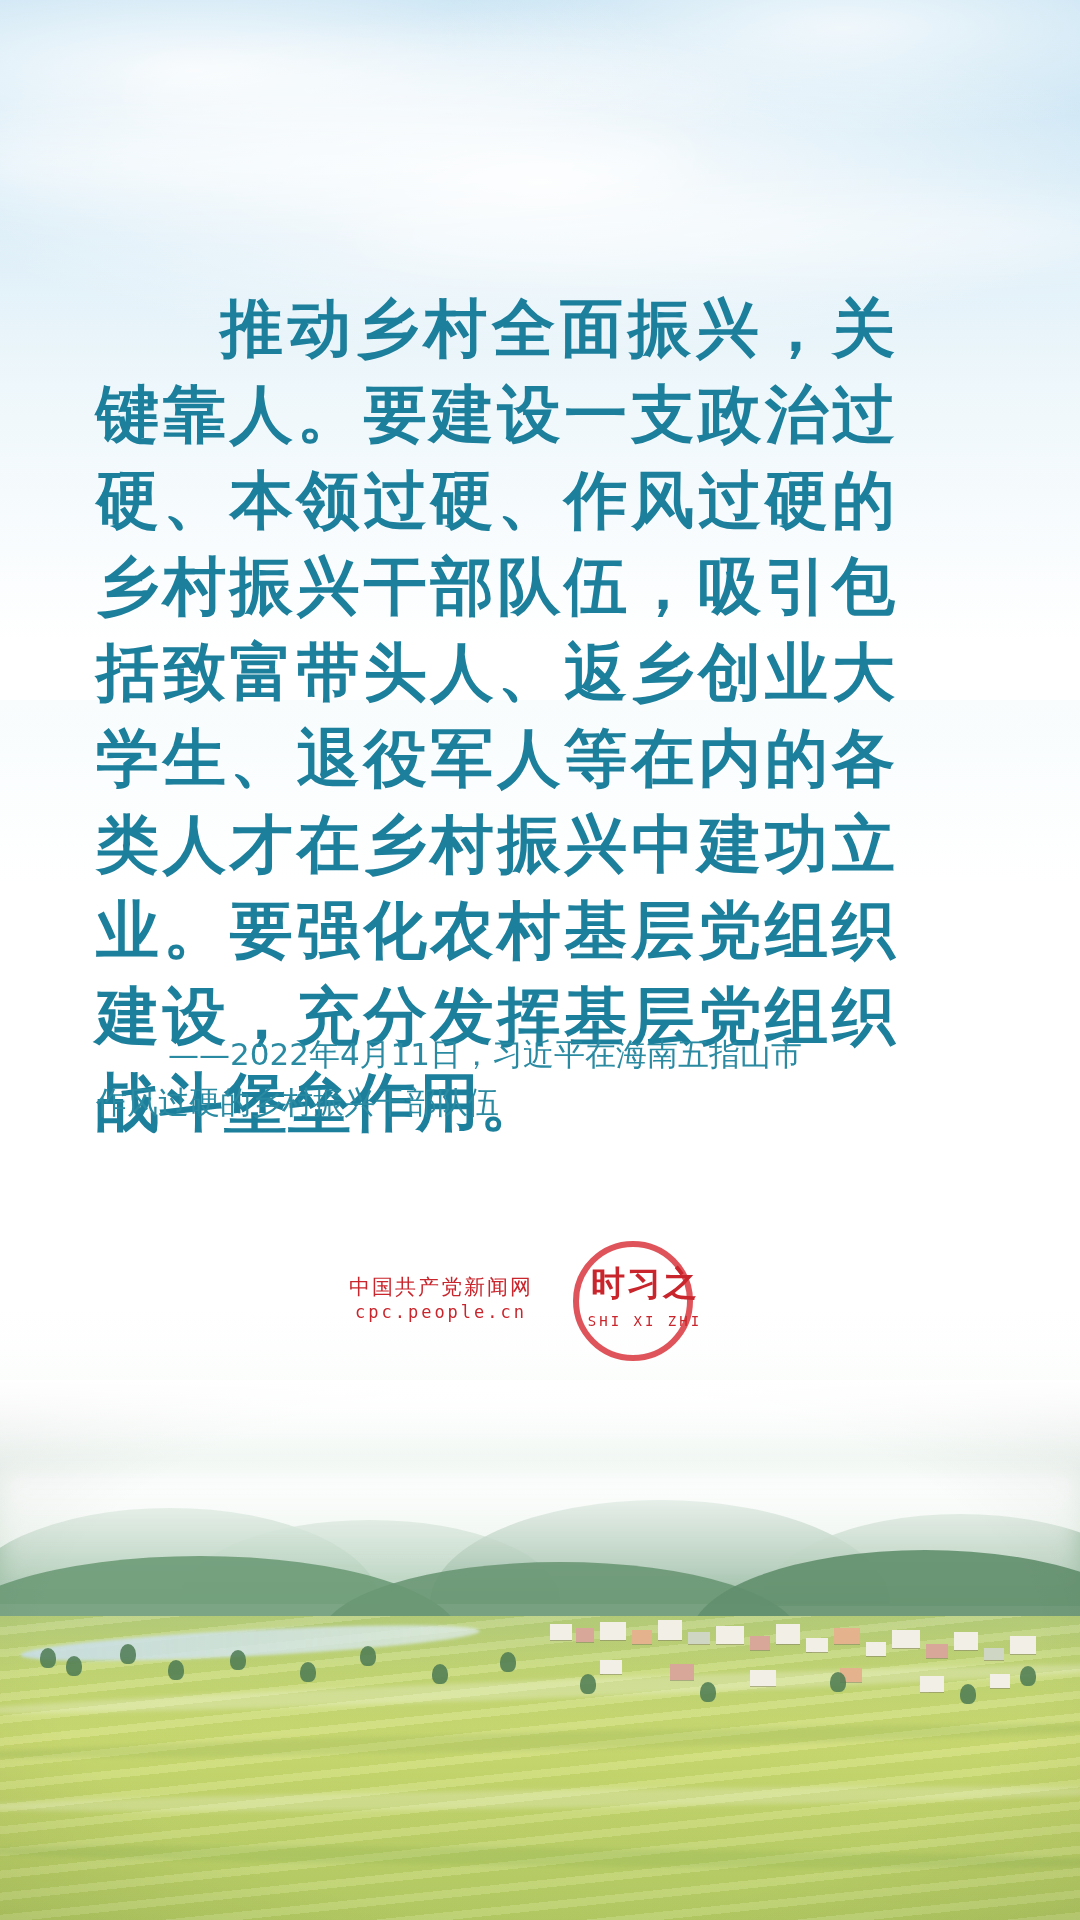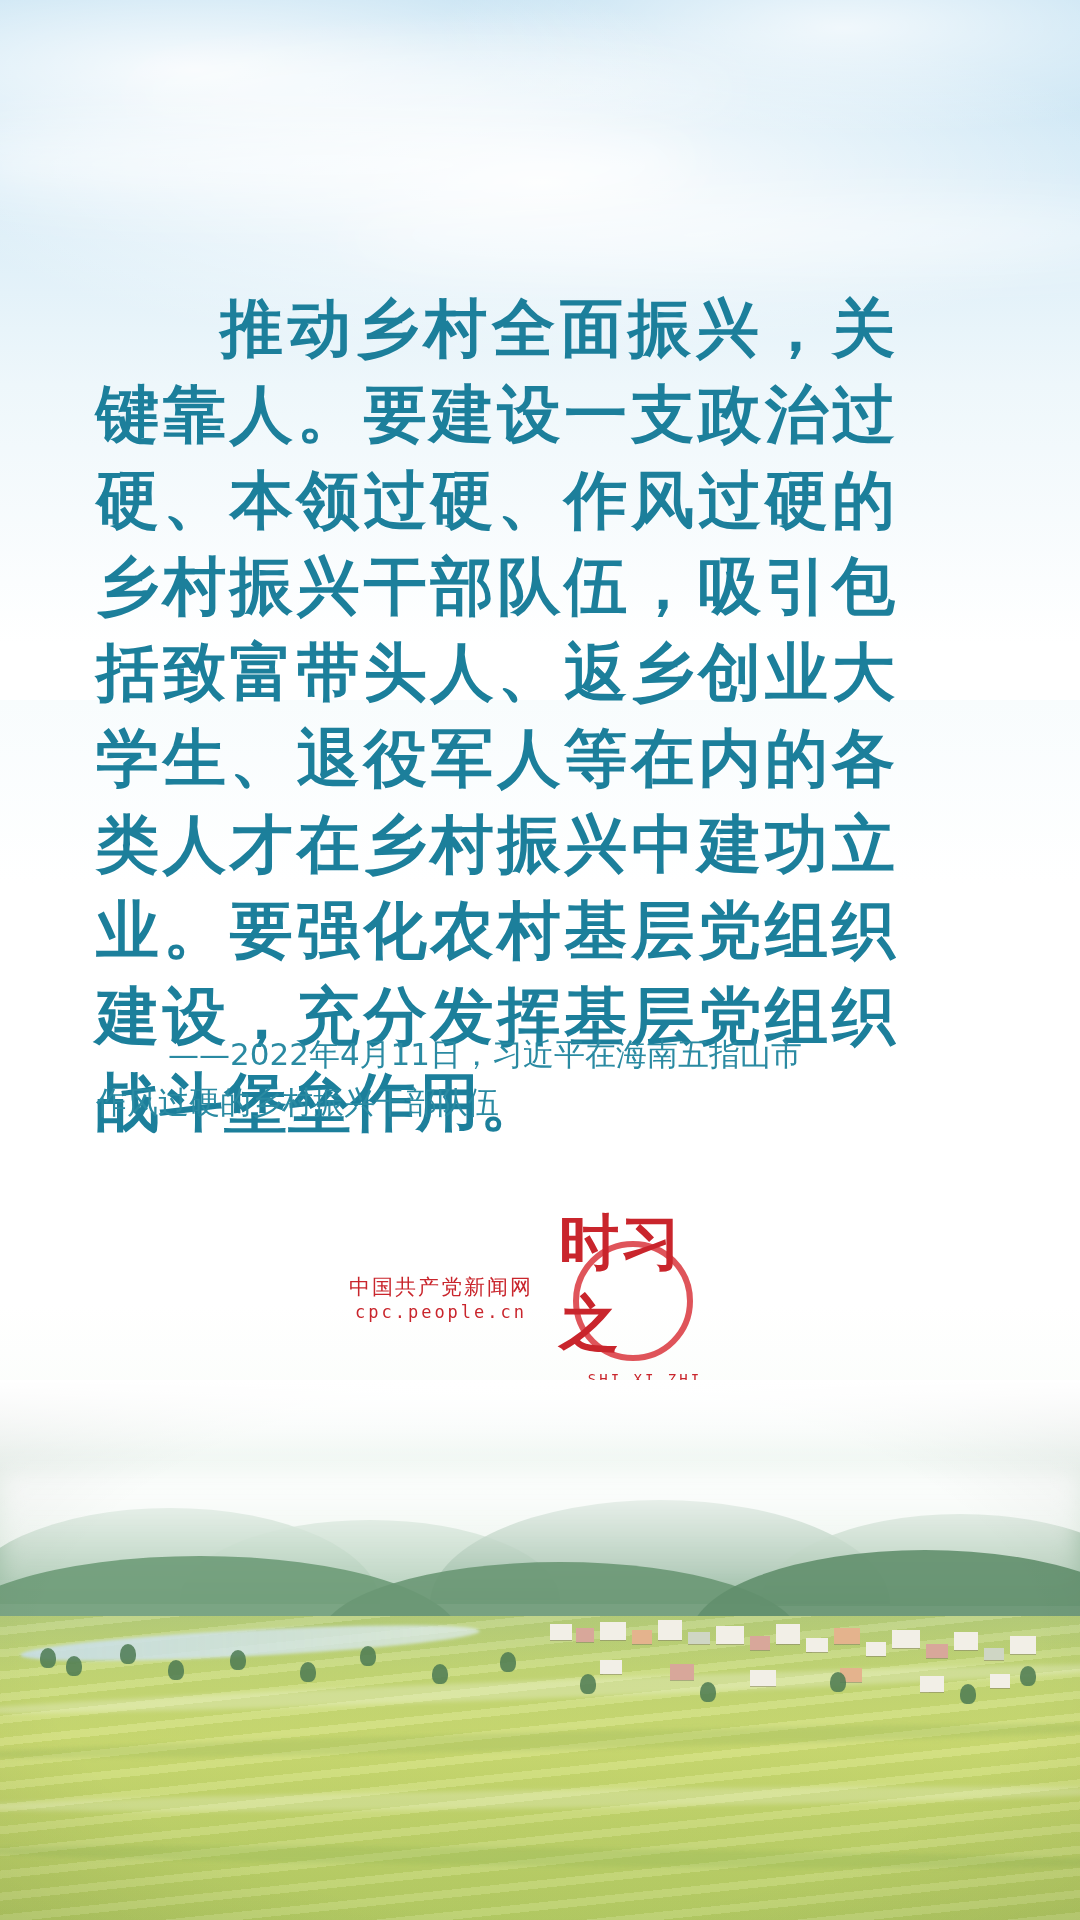--- a/index.html
+++ b/index.html
@@ -128,21 +128,21 @@
     top: -4px;
     width: 108px;
     height: 108px;
     border: 6px solid #d9363d;
     border-radius: 50%;
     opacity: 0.85;
   }
   .seal .seal-main {
     position: relative;
     color: #c9252c;
-    font-size: 60px;
+    font-size: 34px;
     font-weight: bold;
     letter-spacing: 2px;
     font-family: Liberation Sans, sans-serif;
   }
   .seal .seal-sub {
     position: relative;
     color: #c9252c;
     font-size: 14px;
     letter-spacing: 3px;
     margin-top: 6px;

